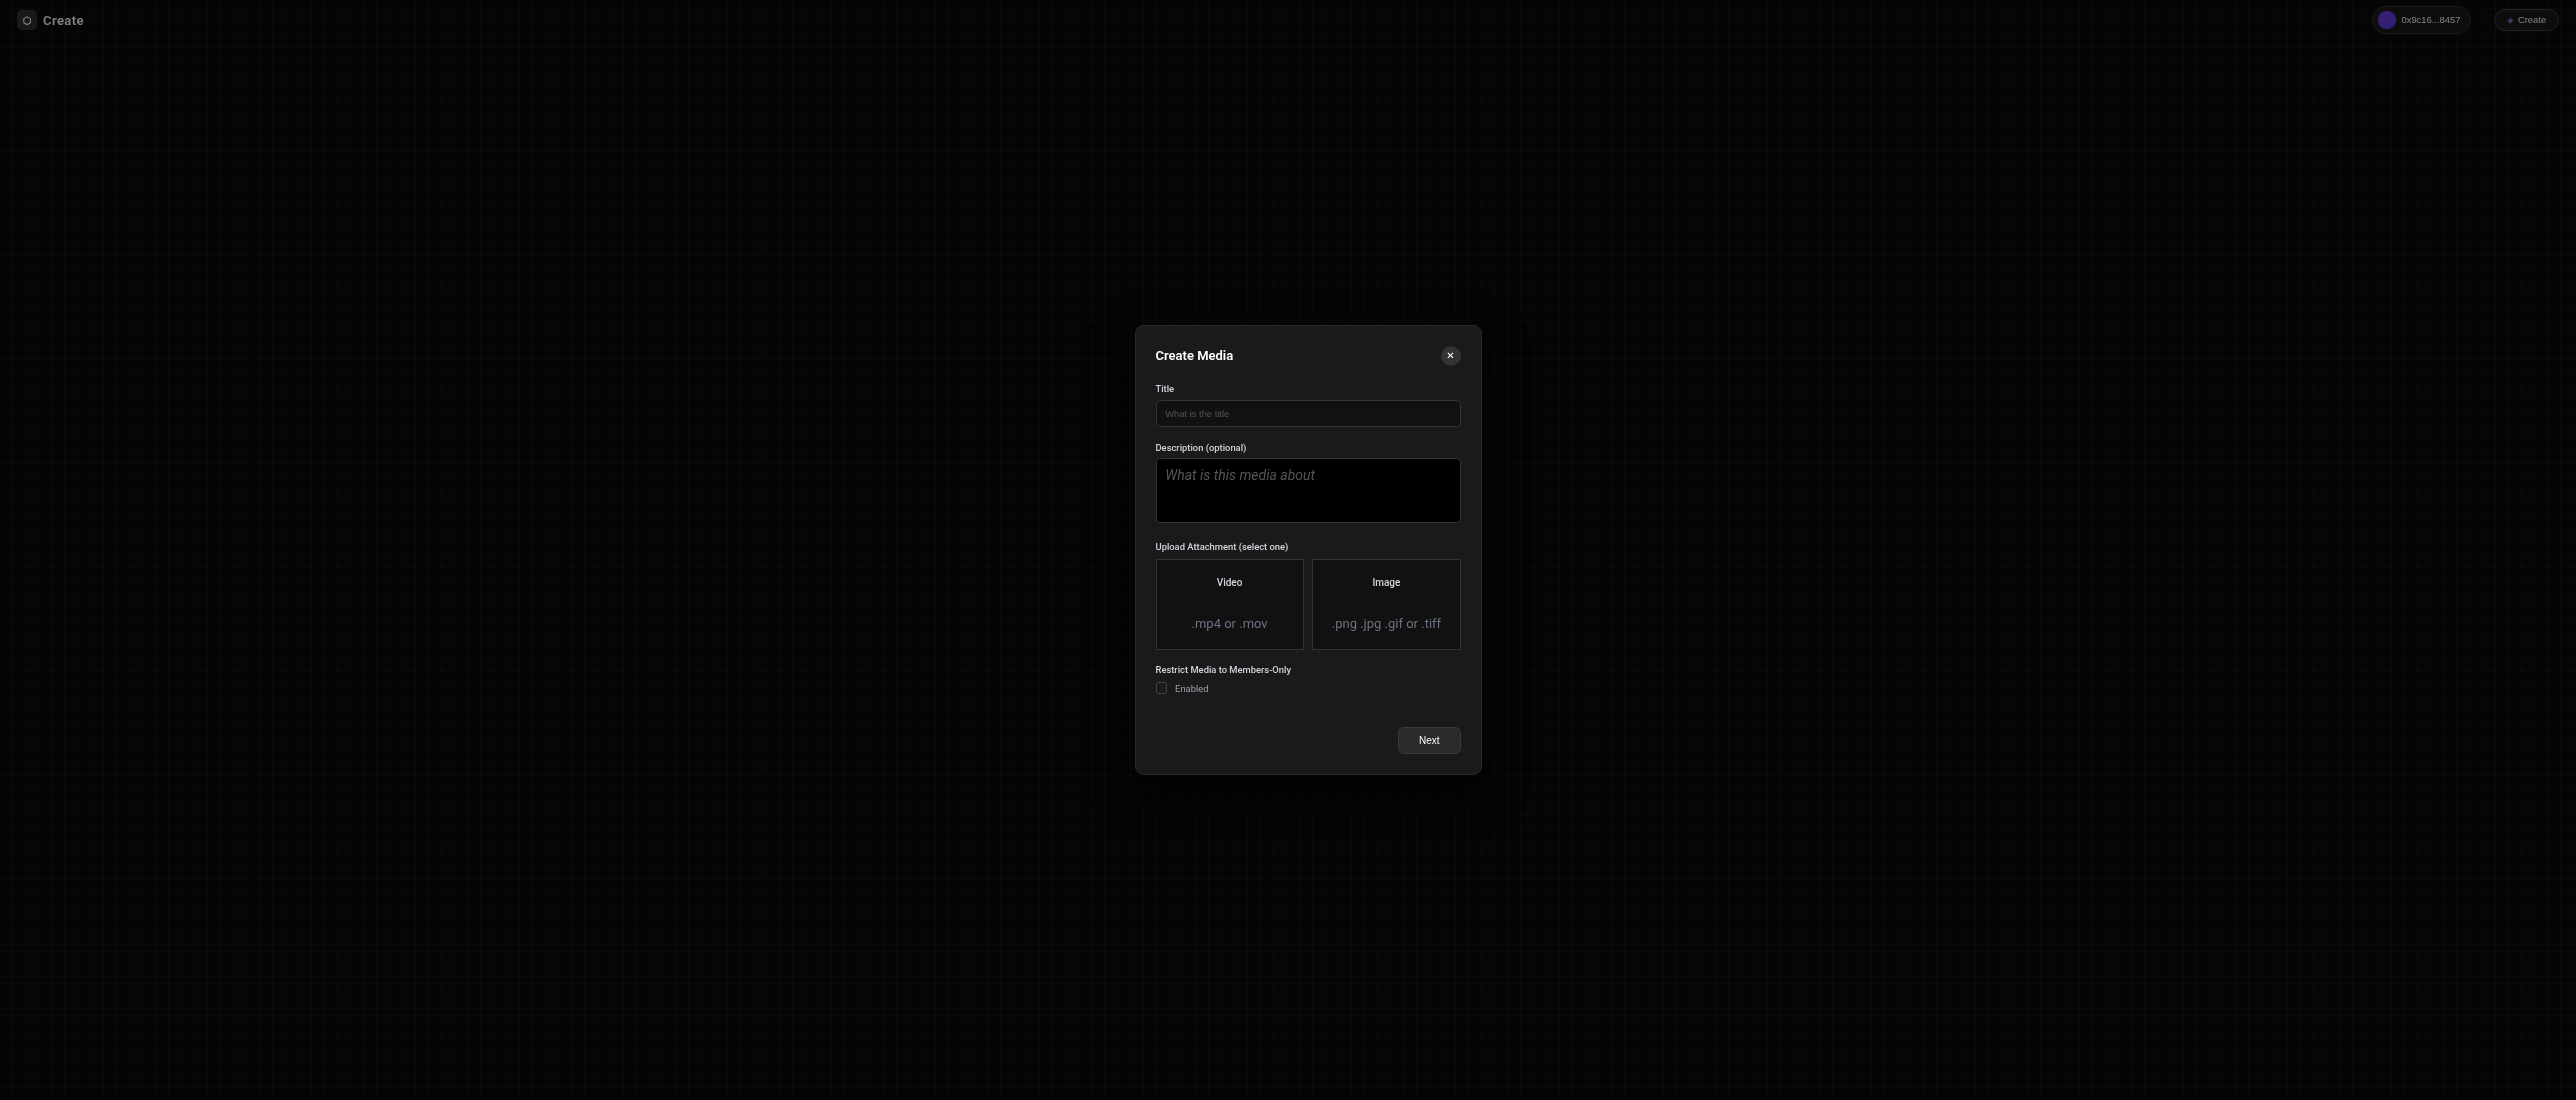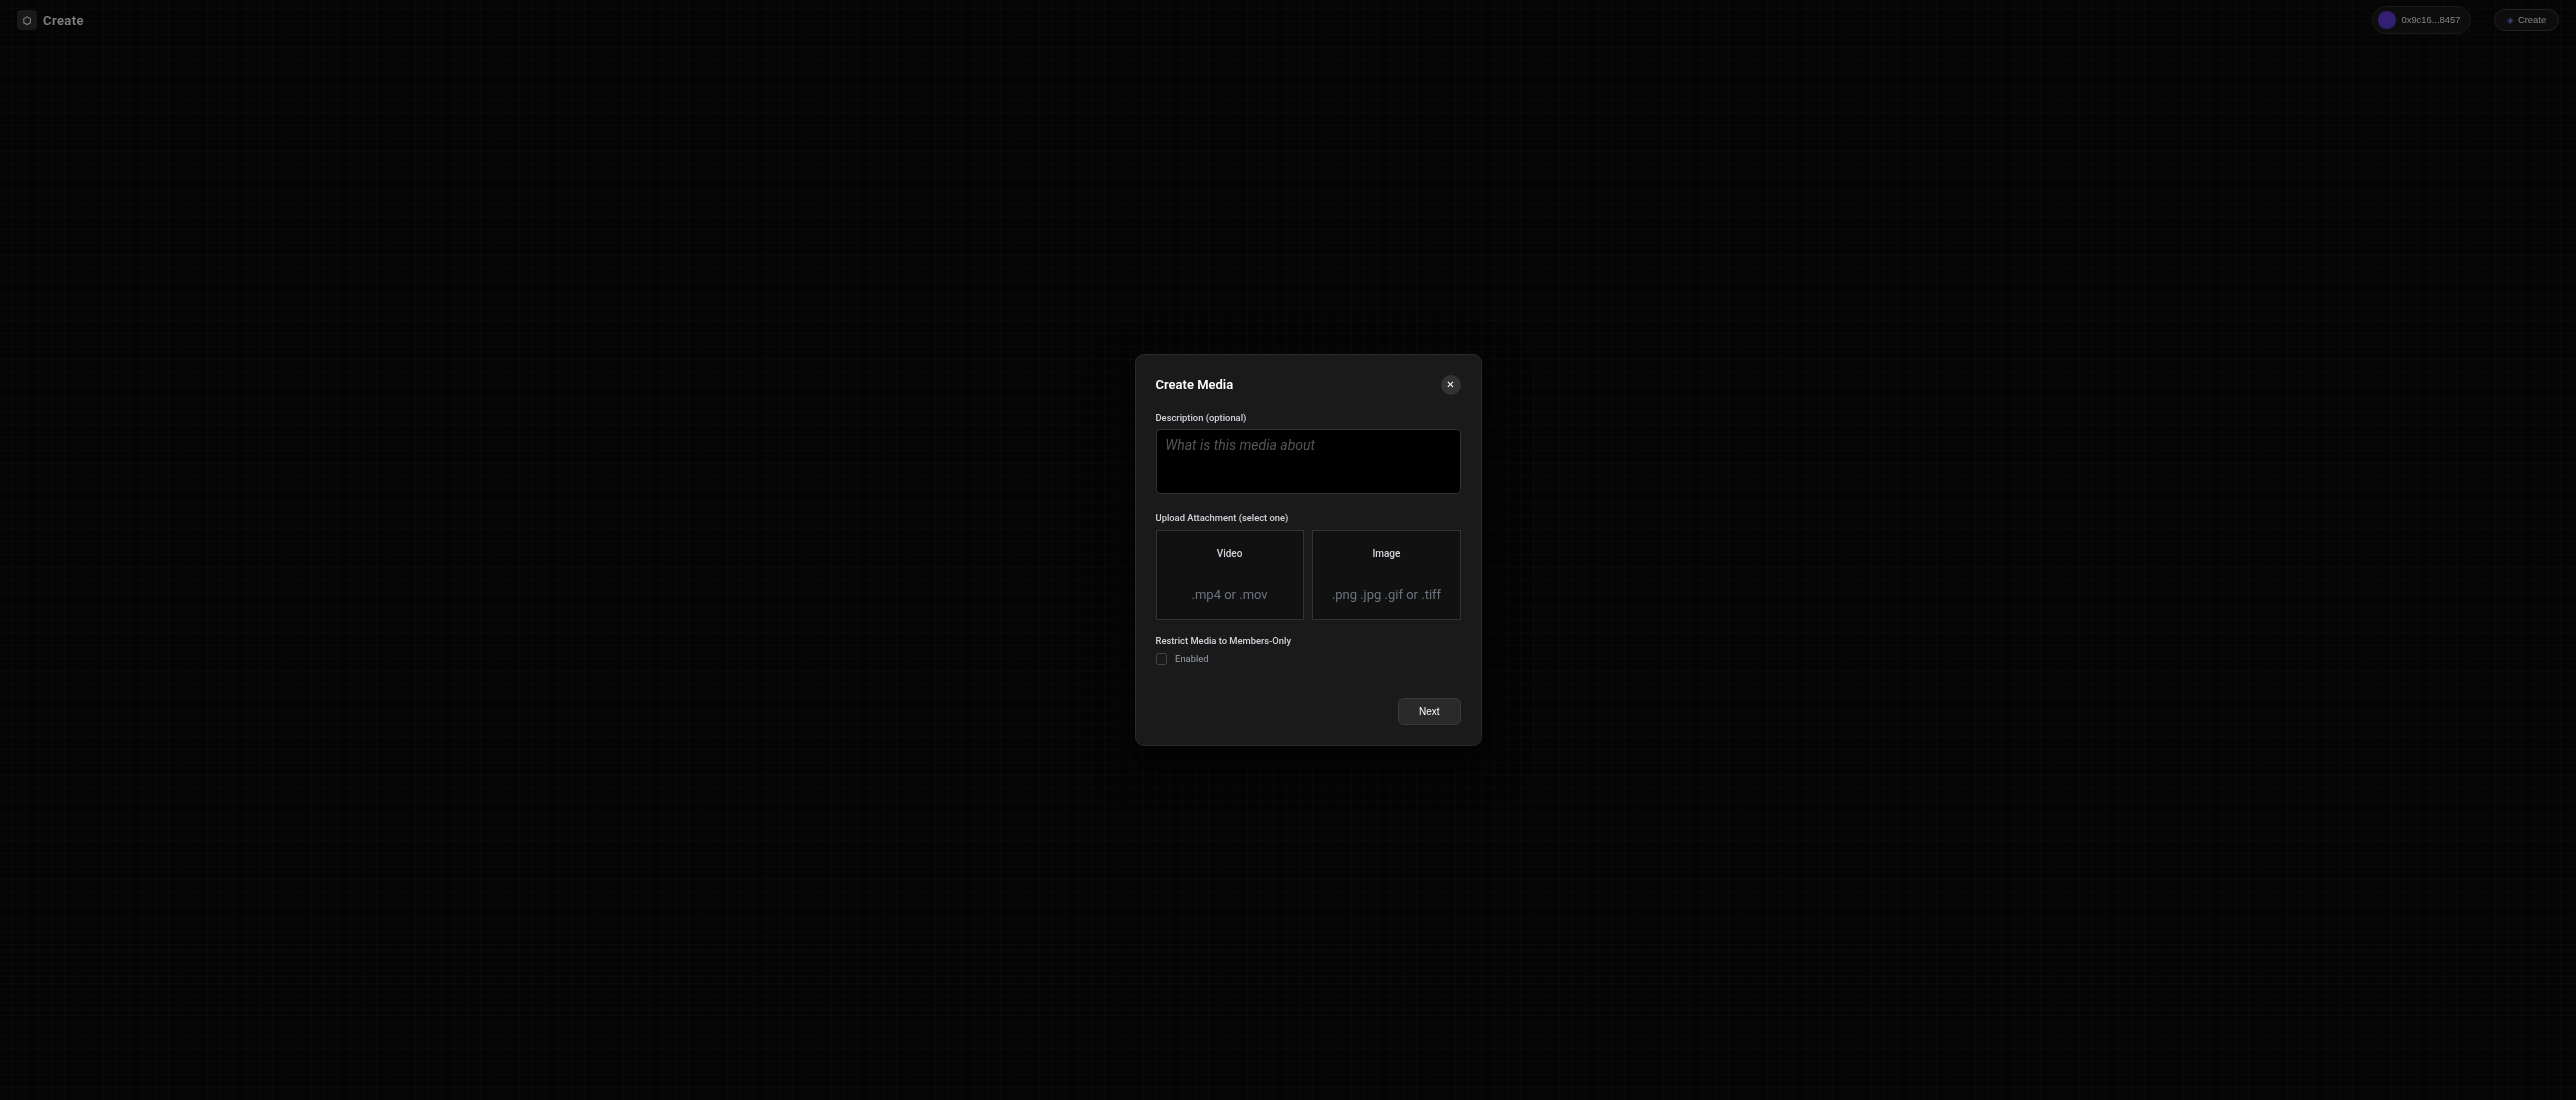--- a/index.html
+++ b/index.html
@@ -343,20 +343,24 @@
 <div class="overlay">
   <div class="modal">
 
     <div class="modal-header">
       <span class="modal-title">Create Media</span>
       <button class="close-button">
         <span>✕</span>
       </button>
     </div>
 
+    <div class="form-group">
+      <label class="form-label">Title</label>
+      <input class="form-input" type="text" placeholder="What is the title" style="">
+    </div>
 
     <div class="form-group">
       <label class="form-label">Description (optional)</label>
       <textarea class="form-textarea" placeholder="What is this media about" style=""></textarea>
     </div>
 
     <div class="upload-section">
       <span class="upload-label">Upload Attachment (select one)</span>
       <div class="upload-options">
         <div class="upload-option">

